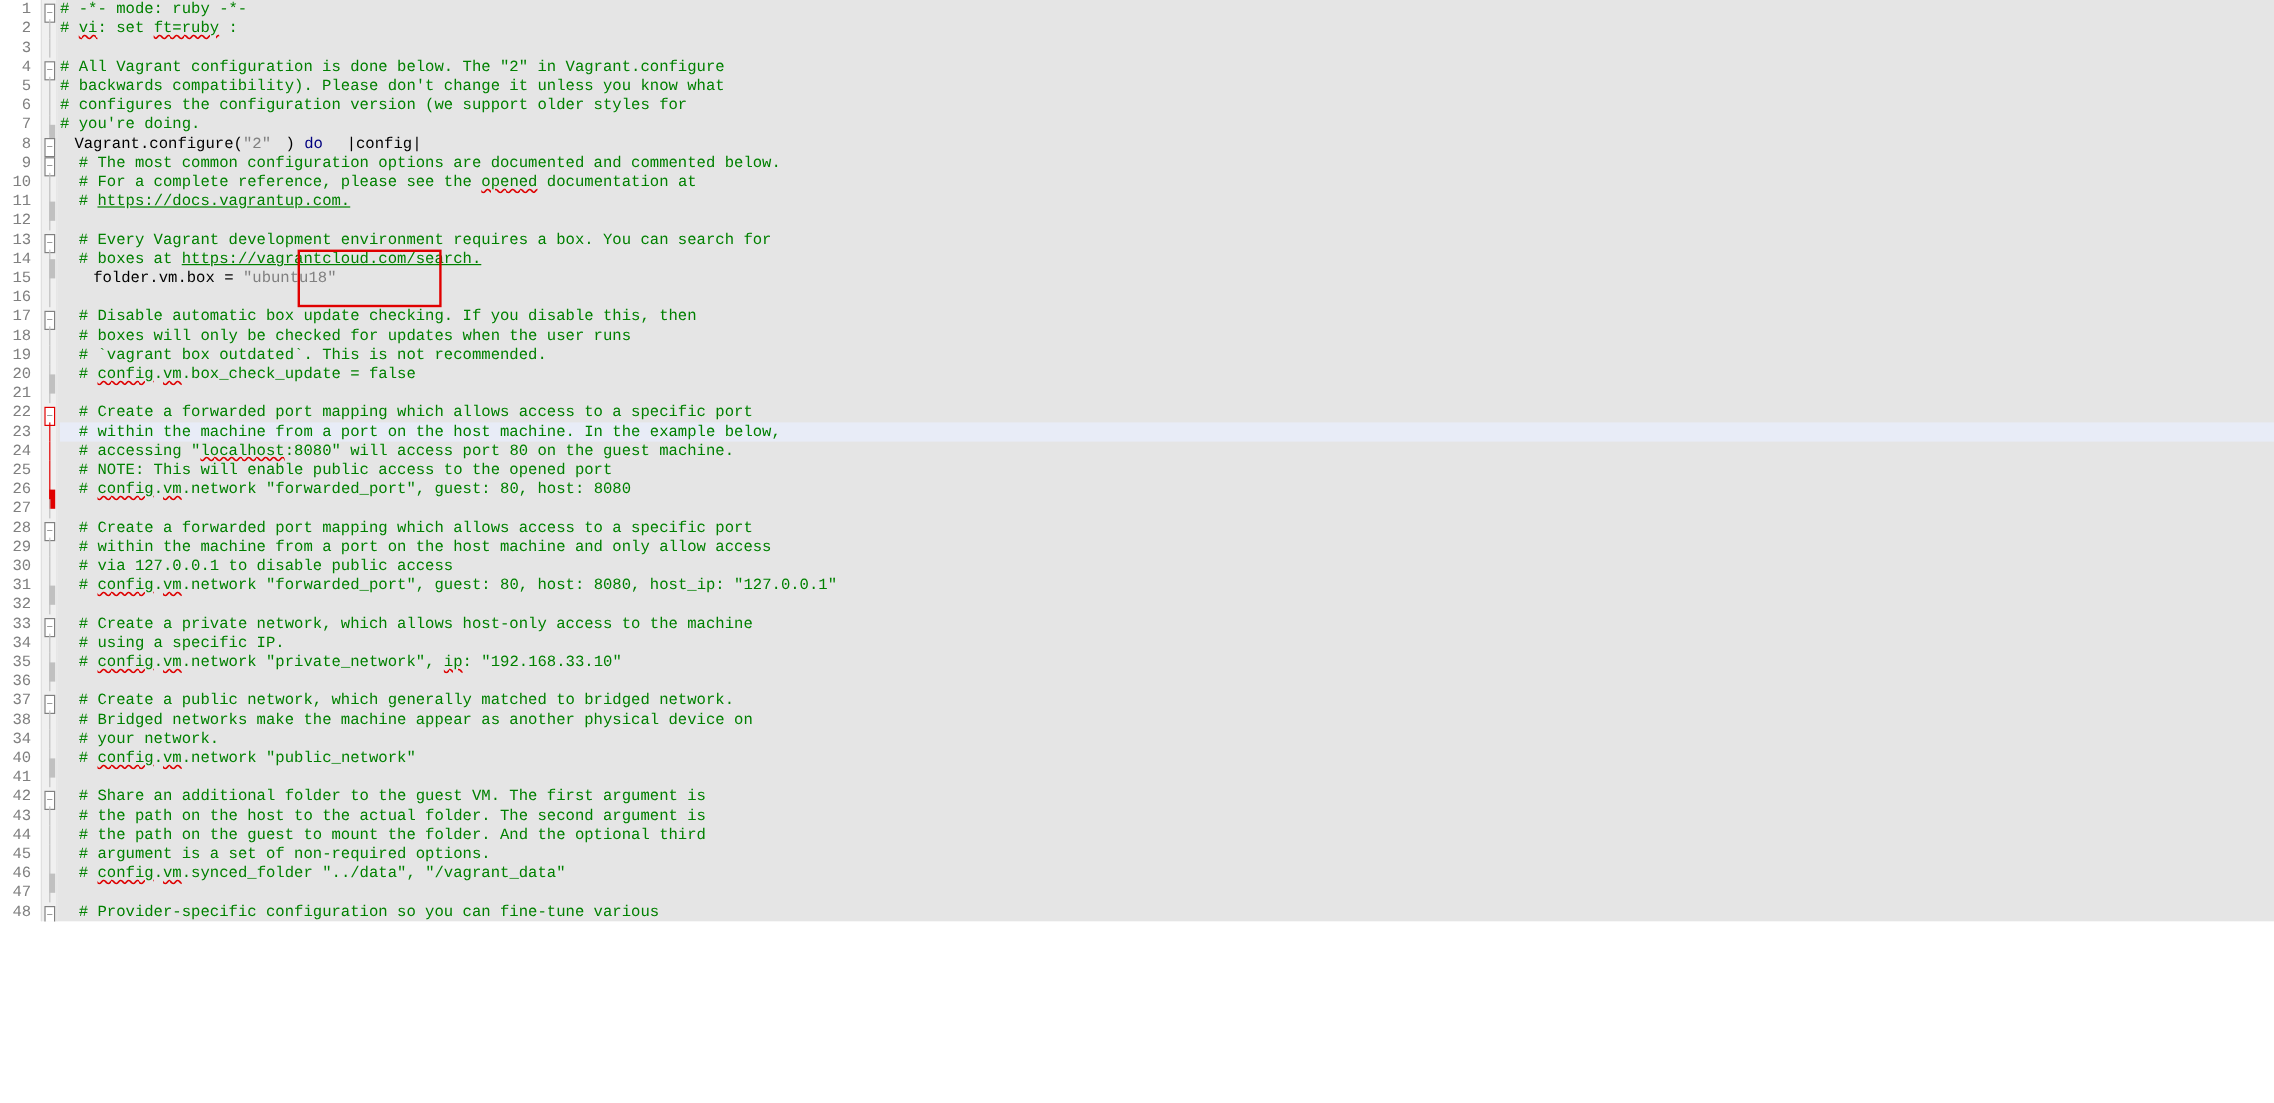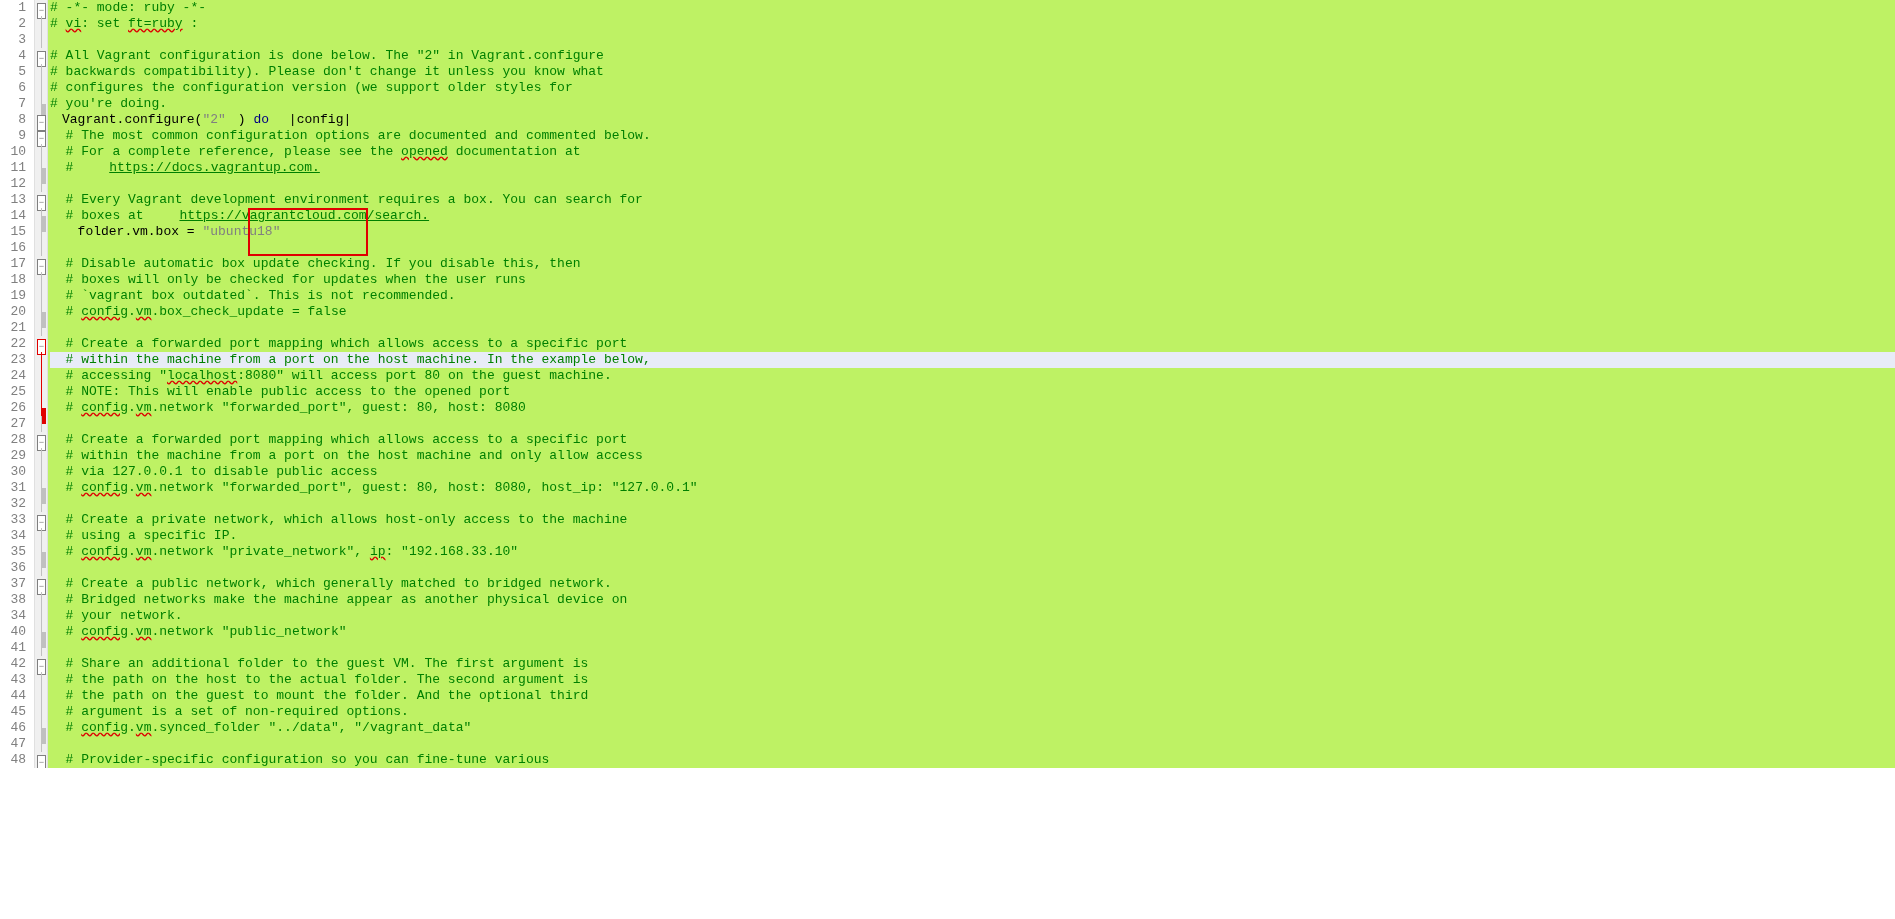--- a/index.html
+++ b/index.html
@@ -74,21 +74,21 @@
   .fold-end {
     position: absolute;
     left: 6px;
     bottom: 8px;
     width: 5px;
     height: 1px;
     background: #c0c0c0;
   }
   .code {
     flex: 1;
-    background: #bef264;
+    background: #e5e5e5;
     padding-left: 2px;
     position: relative;
   }
   .code .line {
     height: 16px;
     line-height: 16px;
     white-space: pre;
     position: relative;
   }
   .highlight-line {
@@ -100,21 +100,21 @@
     z-index: 0;
   }
   .line-content {
     position: relative;
     z-index: 1;
   }
   .comment { color: #008000; }
   .string { color: #808080; }
   .keyword { color: #000080; }
   .ident { color: #000000; margin-left: 12px; }
-  .underline { text-decoration: underline; text-decoration-style: solid; text-decoration-color: #008000; margin-left: 28px; }
+  .underline { text-decoration: underline; text-decoration-style: solid; text-decoration-color: #008000; }
   .squiggle { text-decoration: underline; text-decoration-style: wavy; text-decoration-color: #dd0000; }
   .red-box {
     position: absolute;
     border: 2px solid #e00000;
     z-index: 5;
     pointer-events: none;
   }
 </style>
 </head>
 <body>

